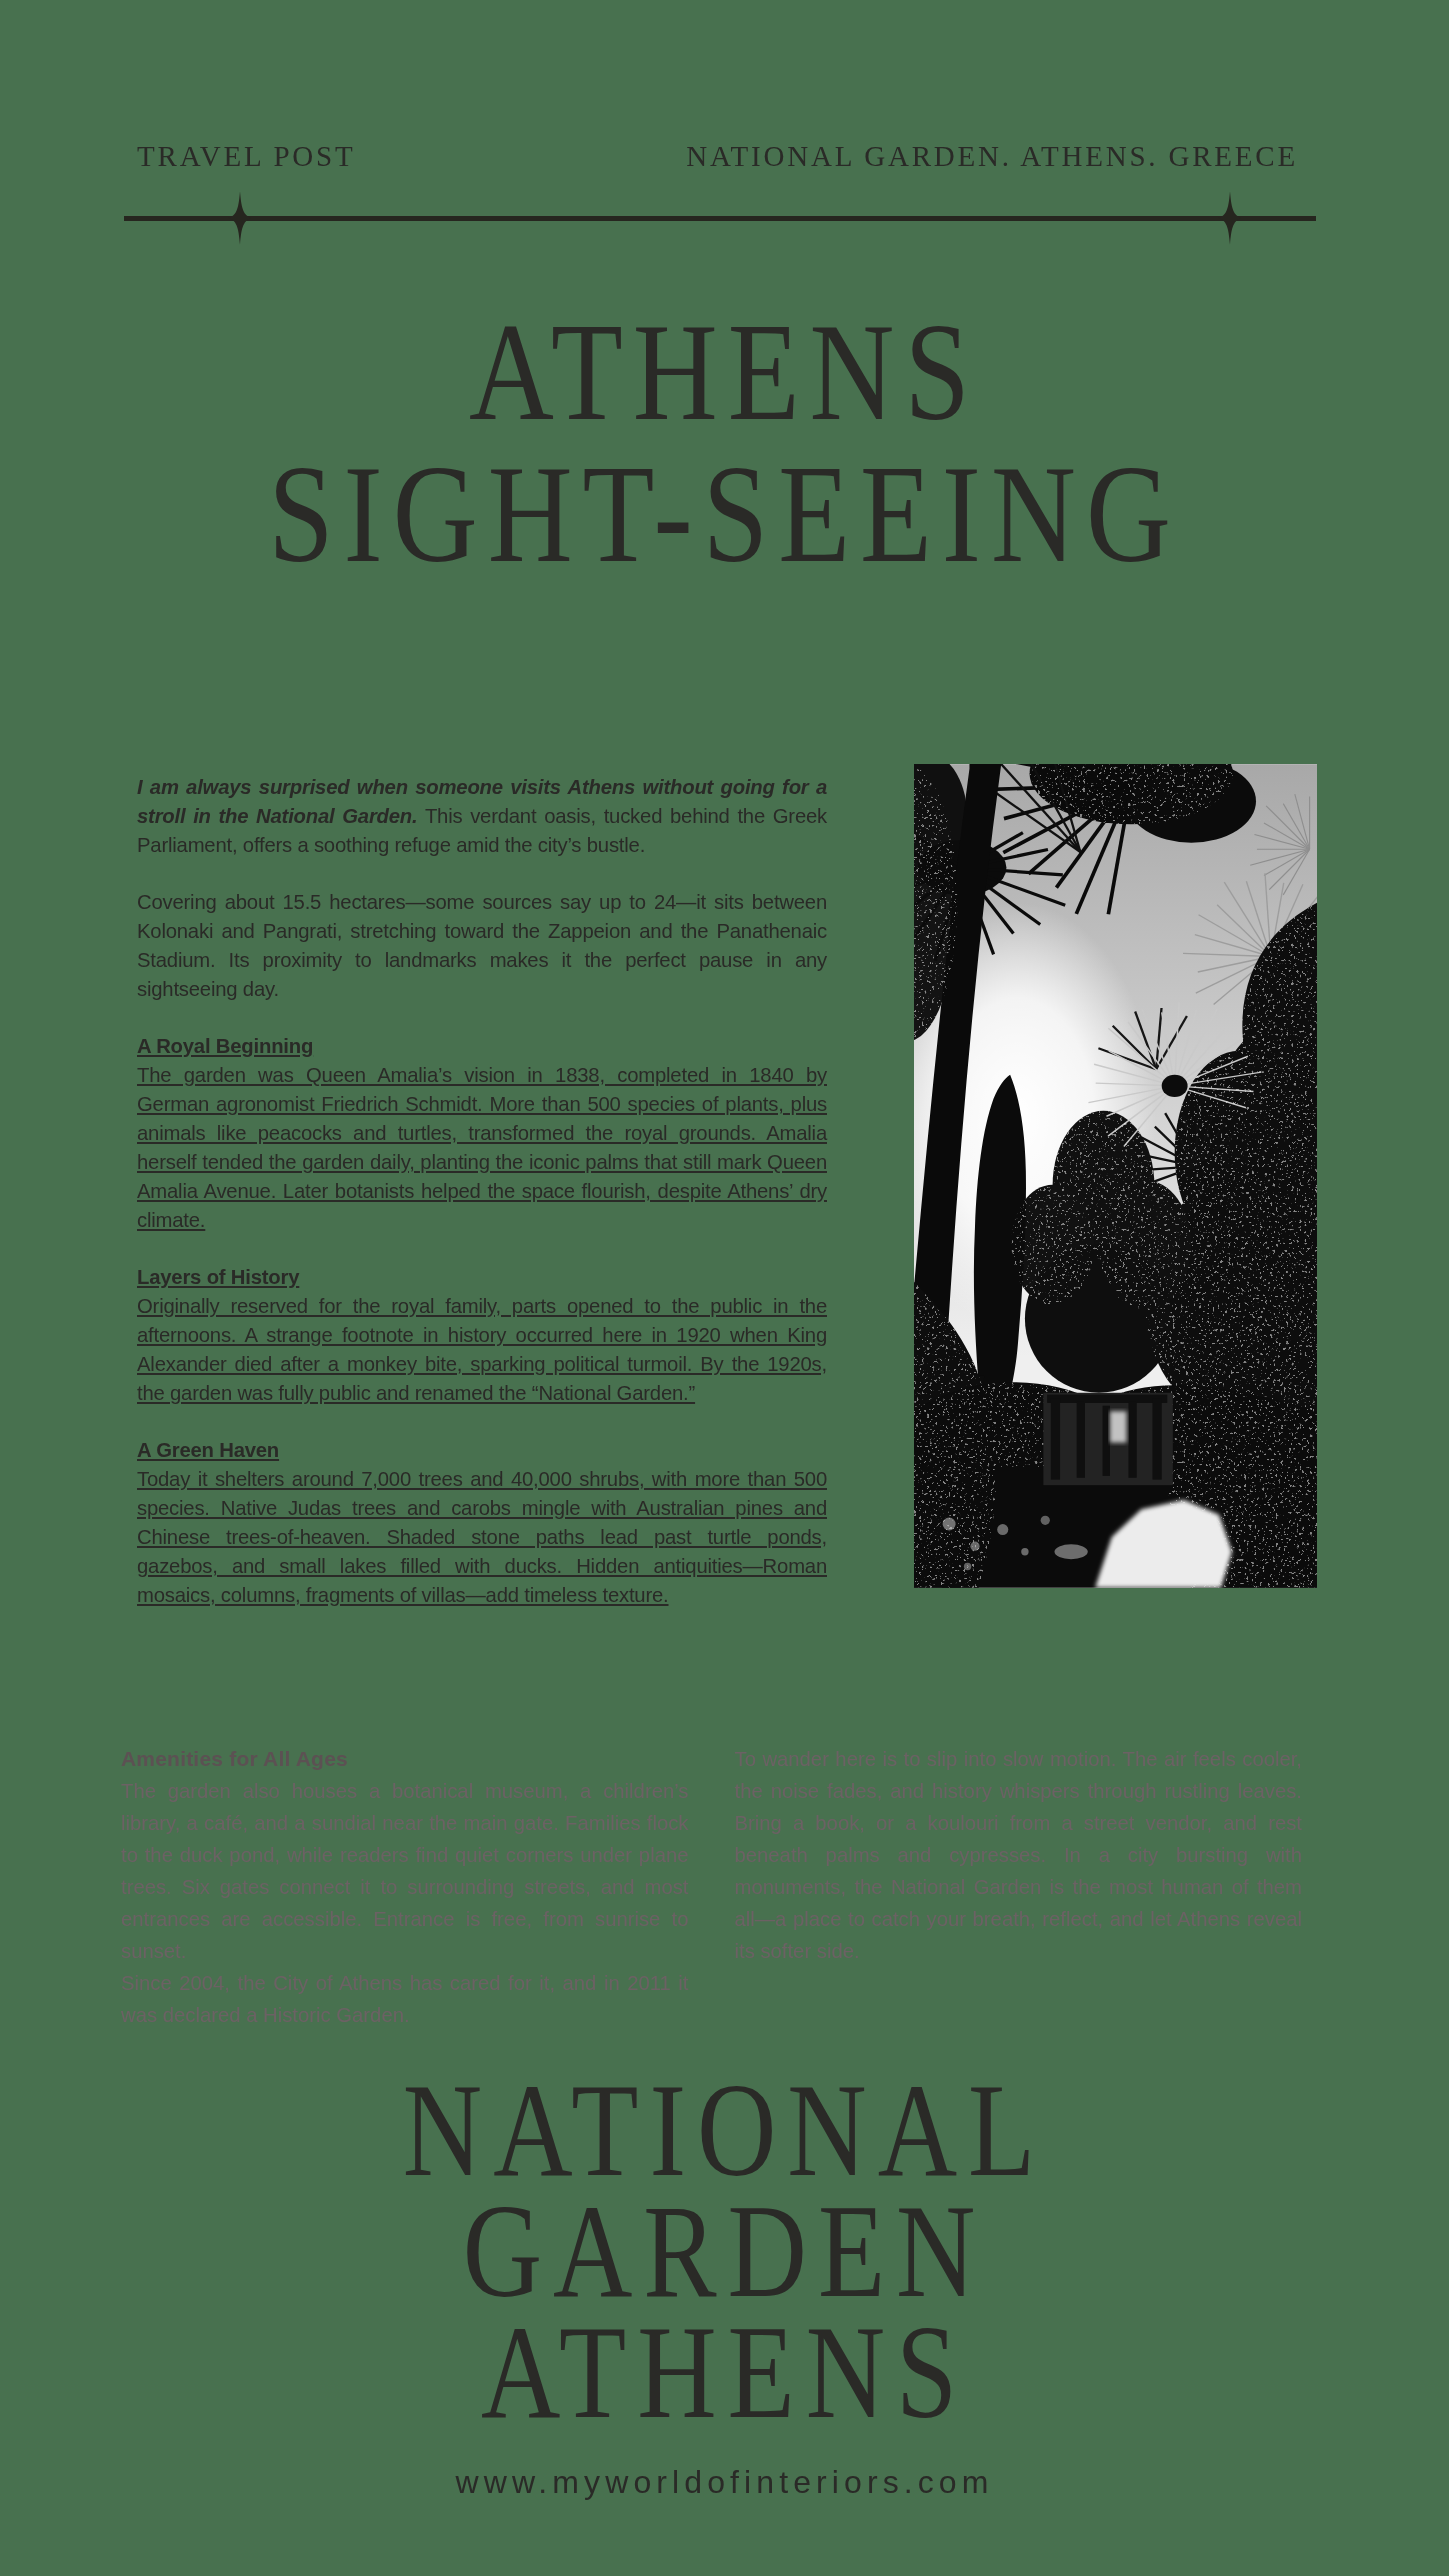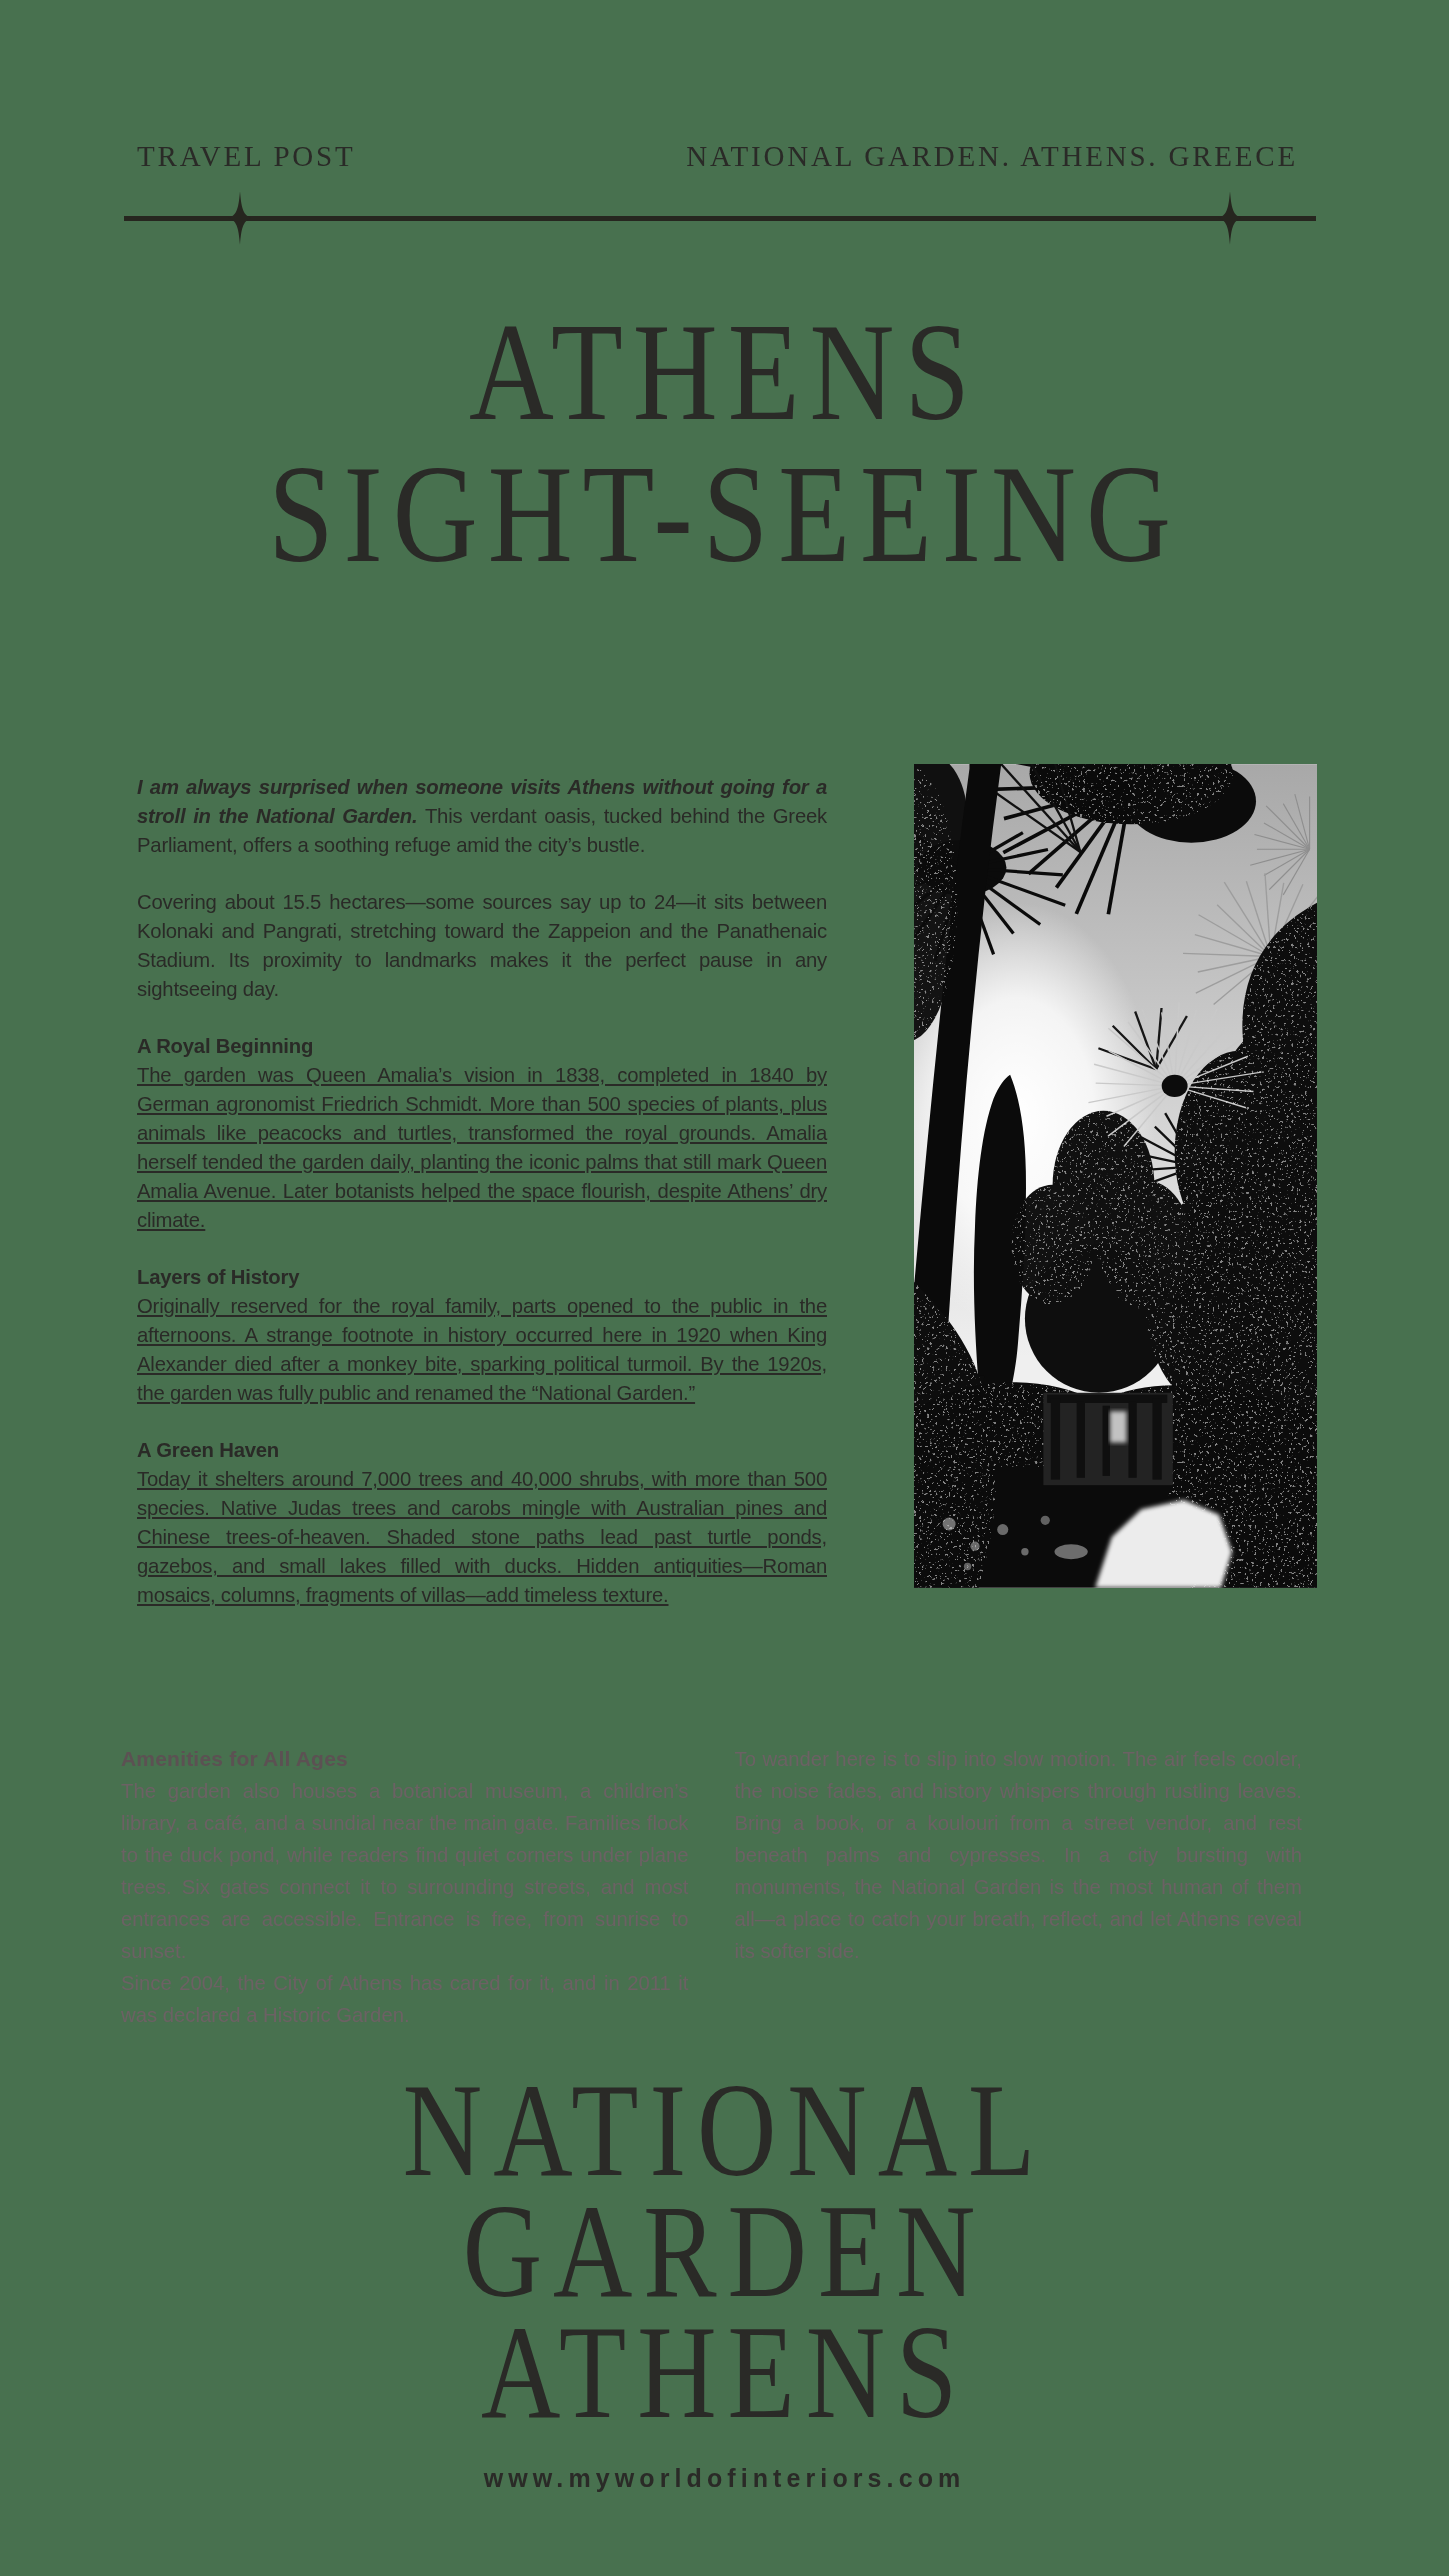--- a/index.html
+++ b/index.html
@@ -24,21 +24,21 @@
   
   .hero{position:absolute;top:301px;left:0;width:100%;margin:0;text-align:center;
         font-family:"Liberation Serif",serif;font-weight:normal;color:var(--ink);
         font-size:140px;line-height:142px;letter-spacing:0.085em;transform:scaleX(0.84);}
   .hero span{display:block;}
 
   
   .copy{position:absolute;left:137px;top:773px;width:690px;font-size:20.3px;line-height:29px;
         text-align:justify;letter-spacing:-0.2px;}
   .copy p{margin:0 0 28px 0;}
-  .copy h3{margin:16.6px 0 0 0;font-size:20.3px;line-height:29px;}
+  .copy h3{margin:16.6px 0 0 0;font-size:20.3px;line-height:29px;text-decoration:underline;}
   .copy h3 + p{margin-top:0;text-decoration:underline;}
   .lede{font-weight:bold;font-style:italic;}
 
   
   .photo{position:absolute;left:914px;top:764px;width:403px;height:824px;margin:0;
          background:#dcdcdc;overflow:hidden;}
   .photo svg{display:block;width:100%;height:100%;}
 
   
   .columns{position:absolute;left:121px;top:1743px;width:1181px;display:flex;gap:46px;}
@@ -47,21 +47,21 @@
   .col p{margin:0;}
 
   
   .outro{position:absolute;top:2070px;left:0;width:100%;margin:0;text-align:center;
          font-family:"Liberation Serif",serif;font-weight:normal;color:var(--ink);
          font-size:134px;line-height:121px;letter-spacing:0.1em;transform:scaleX(0.82);}
   .outro span{display:block;}
 
   
   .site-footer{position:absolute;top:2464px;left:0;width:100%;text-align:center;}
-  .site-footer a{font-size:25px;font-weight:bold;letter-spacing:5.1px;color:var(--ink);
+  .site-footer a{font-size:32px;font-weight:normal;letter-spacing:5.1px;color:var(--ink);
                  text-decoration:none;}
 </style>
 </head>
 <body>
 
 <div class="page">
 
   <header class="masthead">
     <span>TRAVEL POST</span>
     <span>NATIONAL GARDEN. ATHENS. GREECE</span>

